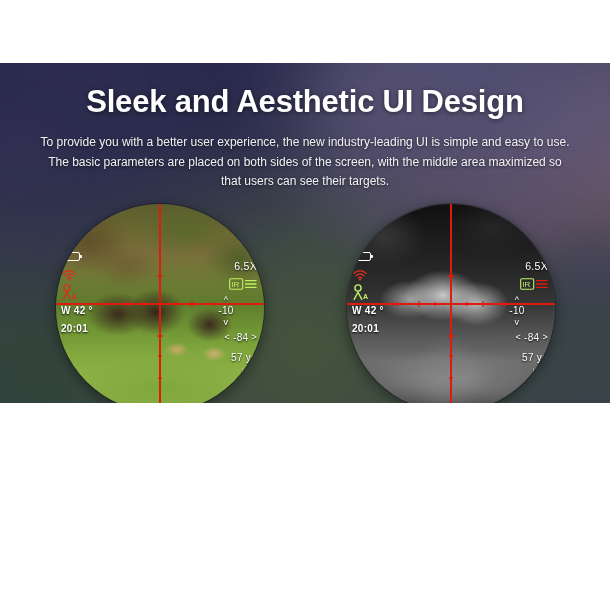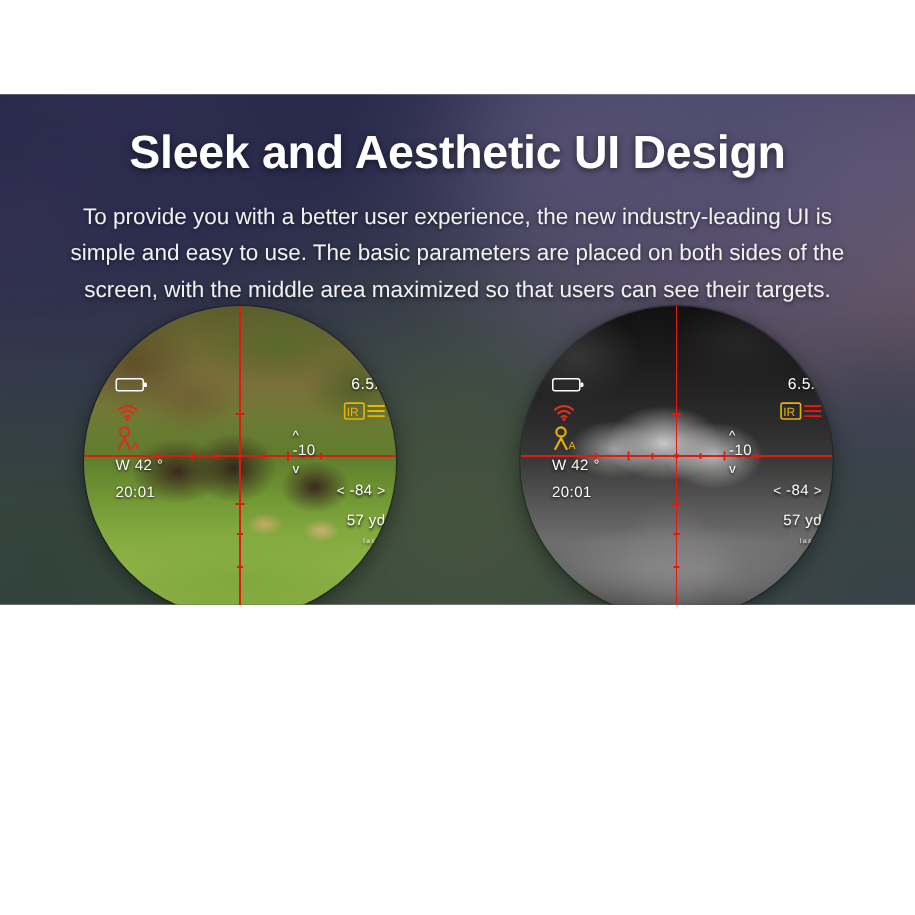--- a/index.html
+++ b/index.html
@@ -35,21 +35,21 @@
   .banner-tint { position:absolute; inset:0; background:rgba(22,24,46,.34); }
 
   
   .head { position:absolute; left:0; top:0; width:610px; text-align:center; }
   .title {
     margin-top:22px; font-size:31px; font-weight:bold; color:#ffffff;
     letter-spacing:-.2px; line-height:1.1;
     text-shadow:0 1px 5px rgba(0,0,0,.55);
   }
   .subtitle {
-    margin:14px auto 0; width:530px; font-size:15px; color:#f2f2f4;
+    margin:14px auto 0; width:530px; font-size:12px; color:#f2f2f4;
     line-height:1.62; text-shadow:0 1px 3px rgba(0,0,0,.6);text-align:center;
   }
 
   
   .scopes { position:absolute; left:0; top:141px; width:610px; height:343px; }
   .panel { position:absolute; top:0; width:230px; text-align:center; }
   .panel.left  { left:45px; }
   .panel.right { left:336px; }
 
   .scope {
@@ -107,22 +107,22 @@
     filter:blur(2.5px);
   }
 
   
   .reticle { position:absolute; inset:0; pointer-events:none; }
   .reticle svg { width:100%; height:100%; display:block; }
 
   
   .hud { position:absolute; inset:0; pointer-events:none;
          font-family:"Liberation Sans", sans-serif; }
-  .hud-left  { position:absolute; left:21px;  top:44px;  width:66px; }
-  .hud-right { position:absolute; right:7px; top:44px;  width:62px; text-align:left; }
+  .hud-left  { position:absolute; left:5px;  top:44px;  width:66px;font-weight:bold; }
+  .hud-right { position:absolute; right:7px; top:54px;  width:62px; text-align:center; }
 
   .hud-row { display:flex; align-items:center; gap:3px; height:16px; margin-bottom:2px; }
   .hud-right .hud-row { justify-content:flex-end; }
 
   .hud-txt { font-size:10px; color:#ffffff; letter-spacing:.3px;
              text-shadow:0 1px 2px rgba(0,0,0,.9); white-space:nowrap; }
   .hud-txt.sm { font-size:9px; }
   .hud-txt.xs { font-size:4.5px; letter-spacing:1px; opacity:.85; }
   .hud-txt.zoom { font-size:10.5px; }
 
@@ -134,21 +134,21 @@
              border-radius:2px; box-sizing:border-box; padding:1px; }
   .battery::after { content:""; position:absolute; right:-3px; top:2.2px;
              width:2px; height:3.4px; background:#ffffff; border-radius:0 1px 1px 0; }
   .battery .fill { height:100%; width:72%; background:#23d7c4; border-radius:1px; }
 
   
   .icon { display:inline-block; line-height:0; }
 
   
   .tint-red   { color:#d8301c; }
-  .tint-white { color:#eab308; }
+  .tint-white { color:#bef264; }
 
   
   .caption { margin-top:22px; font-size:25px; color:#ffffff;
              text-shadow:0 1px 5px rgba(0,0,0,.6); letter-spacing:.3px; }
 </style>
 </head>
 <body>
 
 <div id="stage">
 

